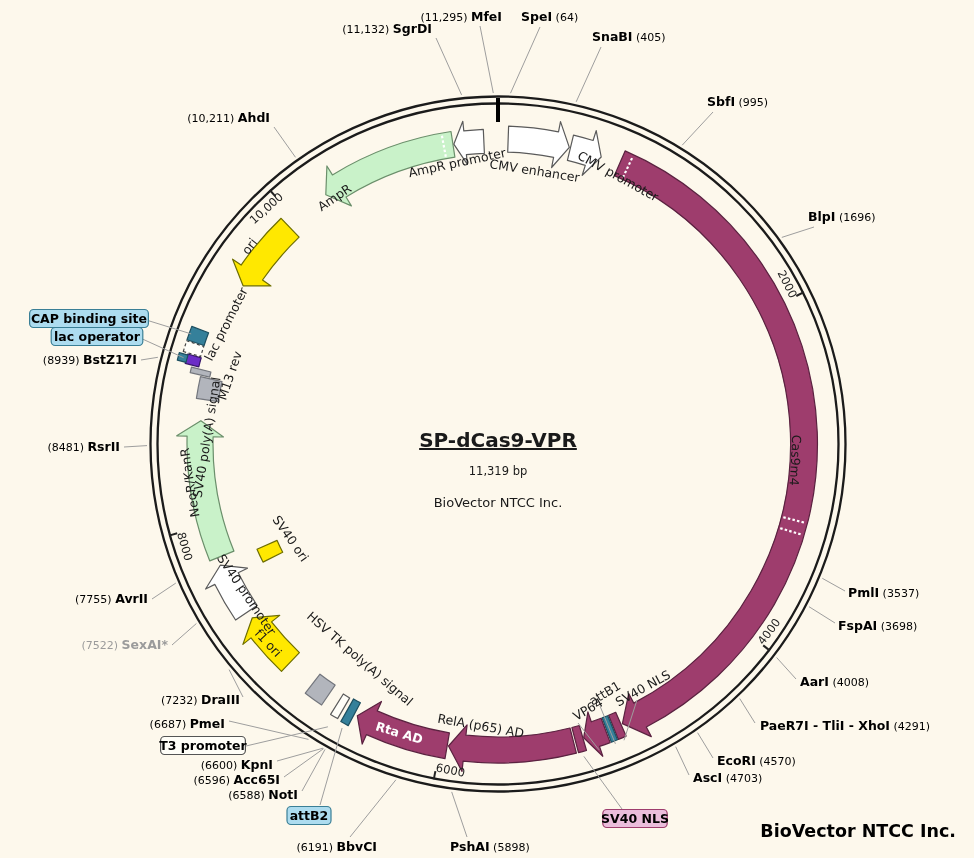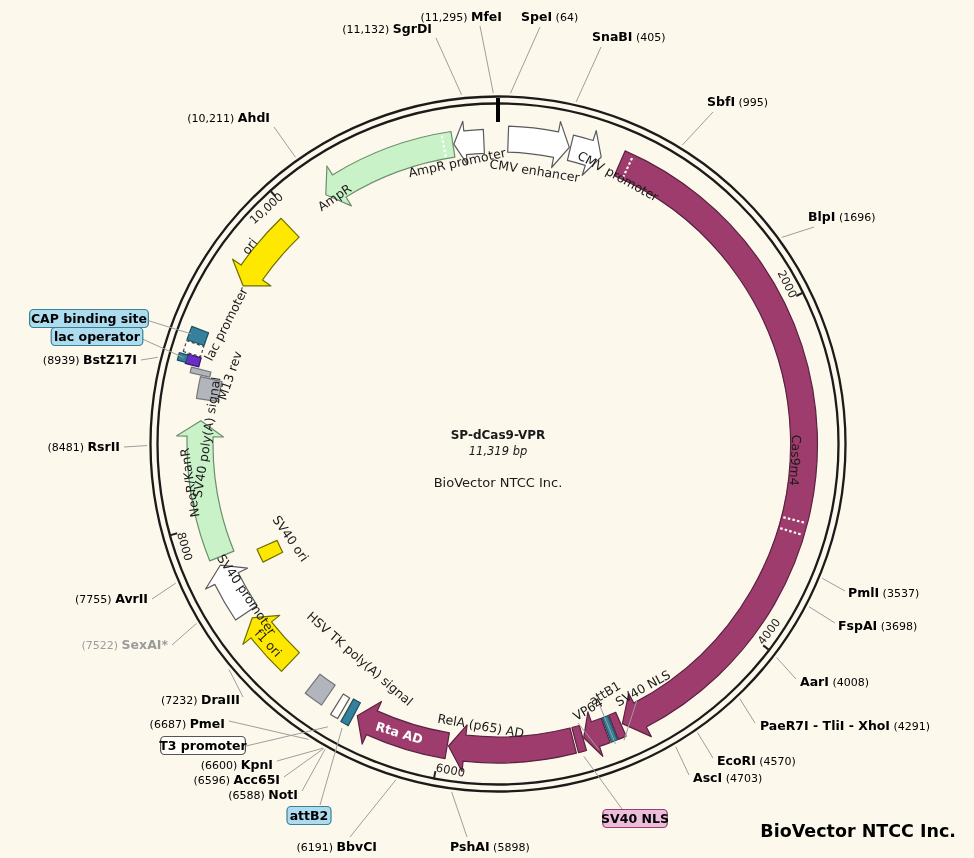--- a/index.html
+++ b/index.html
@@ -1,22 +1,22 @@
 <!DOCTYPE html>
 <html><head>
 <meta charset="utf-8">
 <style>
   html,body{margin:0;padding:0;background:#fdf8ec;}
   .canvas{position:relative;width:974px;height:858px;background:#fdf8ec;overflow:hidden;
           font-family:"DejaVu Sans","Liberation Sans",sans-serif;}
   .canvas svg{position:absolute;left:0;top:0;}
   .center-block{position:absolute;left:498px;top:428px;transform:translateX(-50%);
                 text-align:center;color:#1a1a1a;}
-  .center-block .ttl{font-weight:bold;font-size:12px;white-space:nowrap;}
-  .center-block .sz{font-size:11.5px;margin-top:2px;font-style:italic;}
+  .center-block .ttl{font-weight:bold;font-size:20px;white-space:nowrap;text-decoration:underline;}
+  .center-block .sz{font-size:11.5px;margin-top:12px;}
   .center-block .co{font-size:13px;margin-top:17px;white-space:nowrap;}
   .brand{position:absolute;right:18px;bottom:17px;font-weight:bold;font-size:17.5px;color:#000;}
   text{font-family:"DejaVu Sans","Liberation Sans",sans-serif;}
 </style>
 </head>
 <body>
 
 <div class="canvas">
   <svg id="map" width="974" height="858" viewBox="0 0 974 858">
       <circle cx="498" cy="444" r="347.5" fill="none" stroke="#1b1b1b" stroke-width="2.3"></circle>

